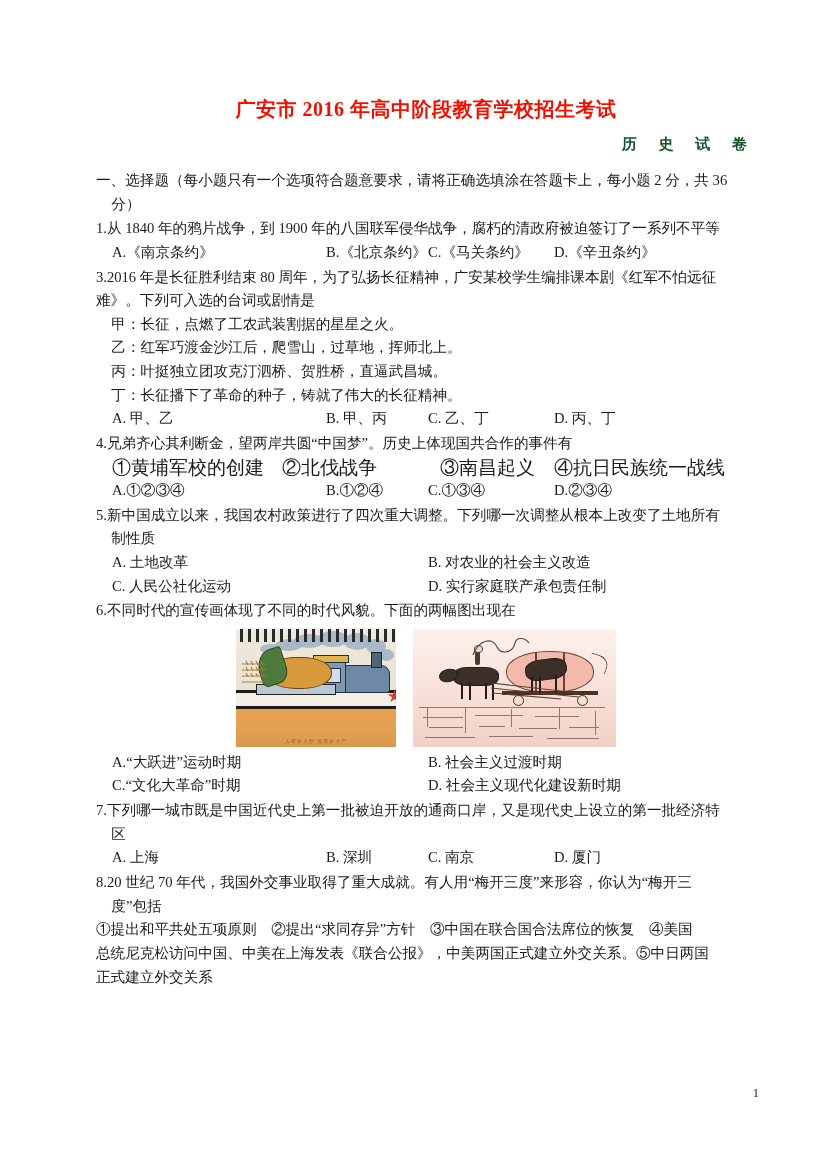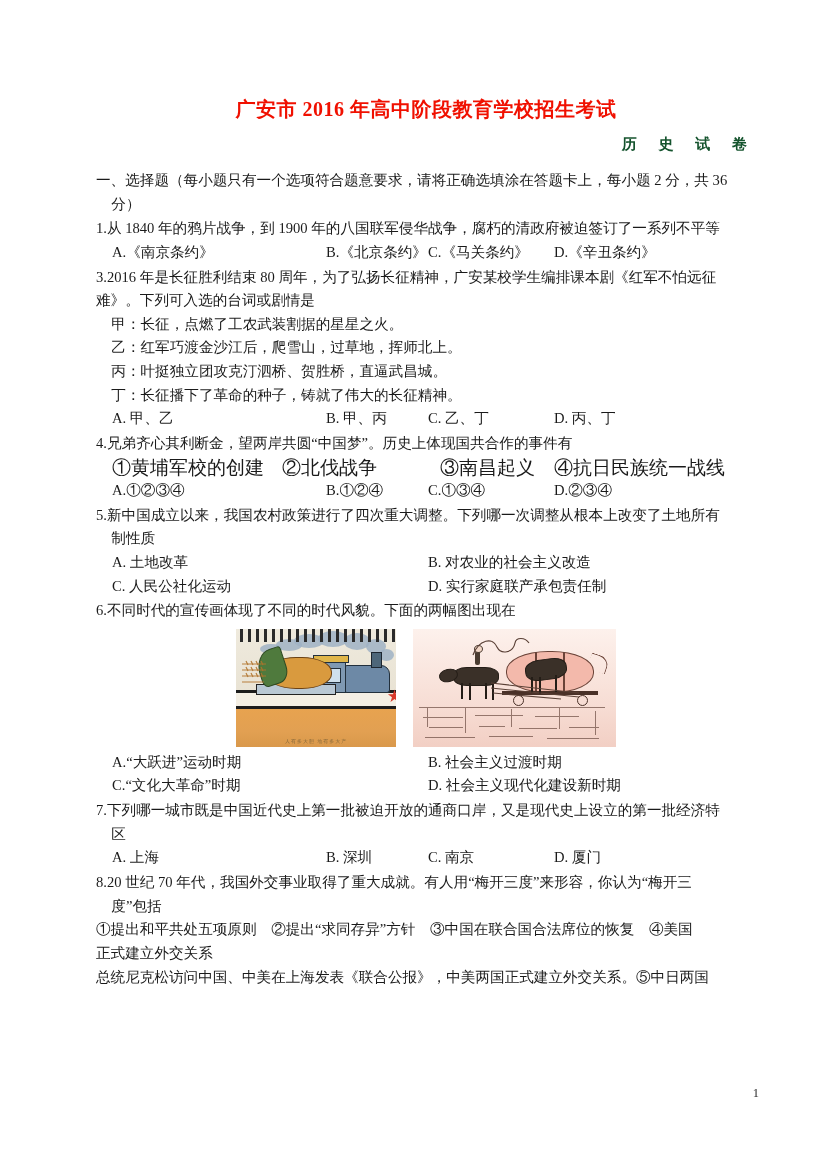--- a/index.html
+++ b/index.html
@@ -533,20 +533,20 @@
         <span class="op c2">B. 深圳</span>
         <span class="op c3">C. 南京</span>
         <span class="op c4">D. 厦门</span>
       </span>
     </div>
 
     <div class="q">
       <span class="stem">8.20 世纪 70 年代，我国外交事业取得了重大成就。有人用“梅开三度”来形容，你认为“梅开三</span>
       <span class="stem-cont">度”包括</span>
       <span class="sub-line" style="text-indent:0;">①提出和平共处五项原则　②提出“求同存异”方针　③中国在联合国合法席位的恢复　④美国</span>
+      <span class="sub-line" style="text-indent:0;">总统尼克松访问中国、中美在上海发表《联合公报》，中美两国正式建立外交关系。⑤中日两国</span>
       <span class="sub-line" style="text-indent:0;">正式建立外交关系</span>
-      <span class="sub-line" style="text-indent:0;">总统尼克松访问中国、中美在上海发表《联合公报》，中美两国正式建立外交关系。⑤中日两国</span>
     </div>
 
   </div>
 
   <div class="page-num">1</div>
 </div>
 
 </body></html>

